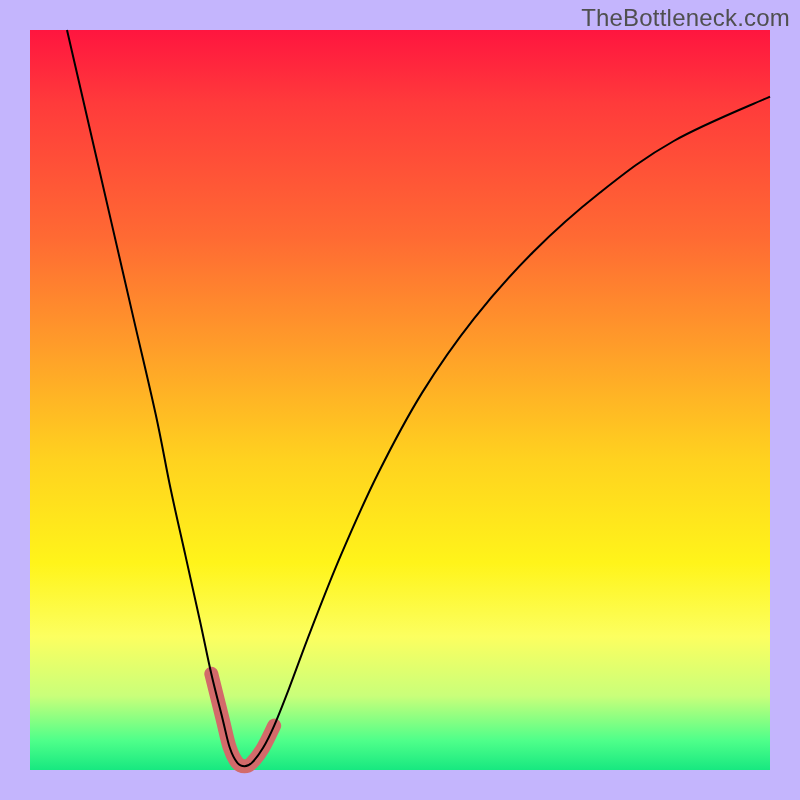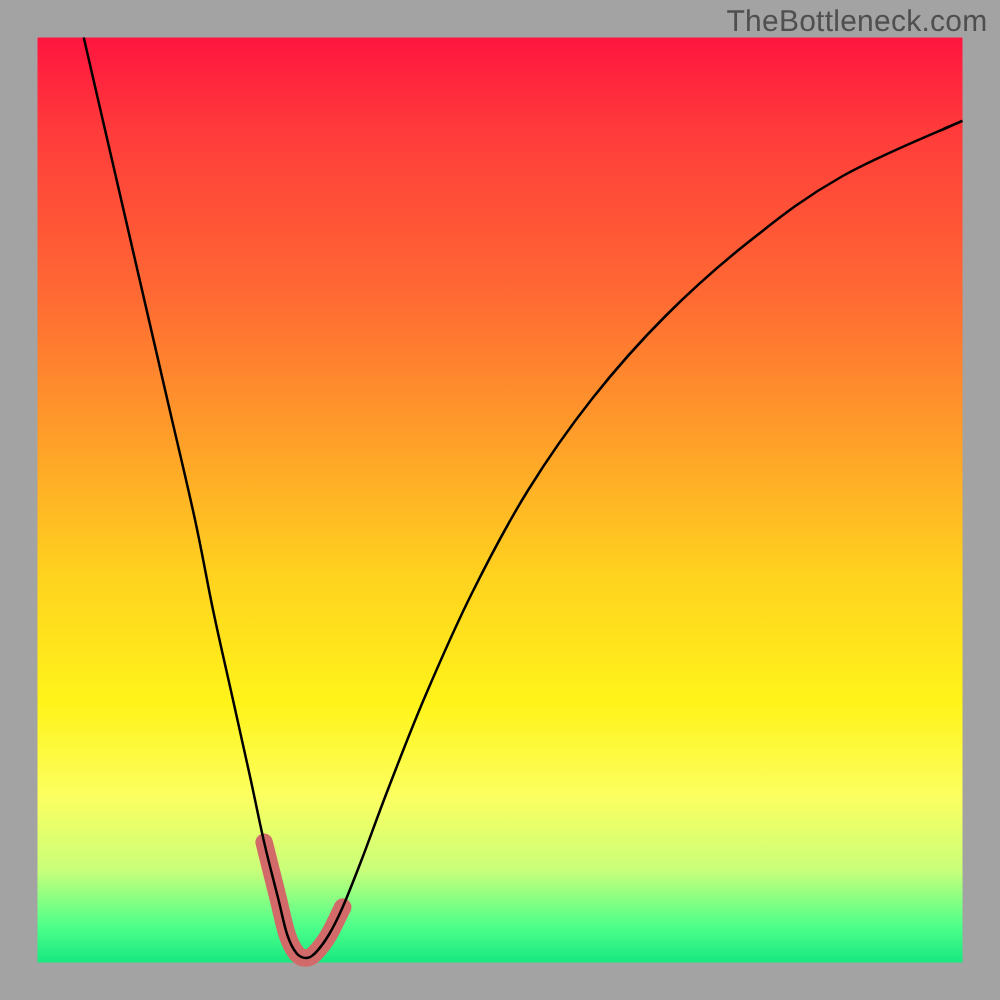--- a/index.html
+++ b/index.html
@@ -8,21 +8,21 @@
     width: 800px;
     height: 800px;
     background: #000;
     font-family: Arial, Helvetica, sans-serif;
     overflow: hidden;
   }
   .frame {
     position: relative;
     width: 800px;
     height: 800px;
-    background: #a3a3a3;
+    background: #c4b5fd;
   }
   .plot {
     position: absolute;
     left: 30px;
     top: 30px;
     width: 740px;
     height: 740px;
     background: linear-gradient(
       to bottom,
       #ff153f 0%,

